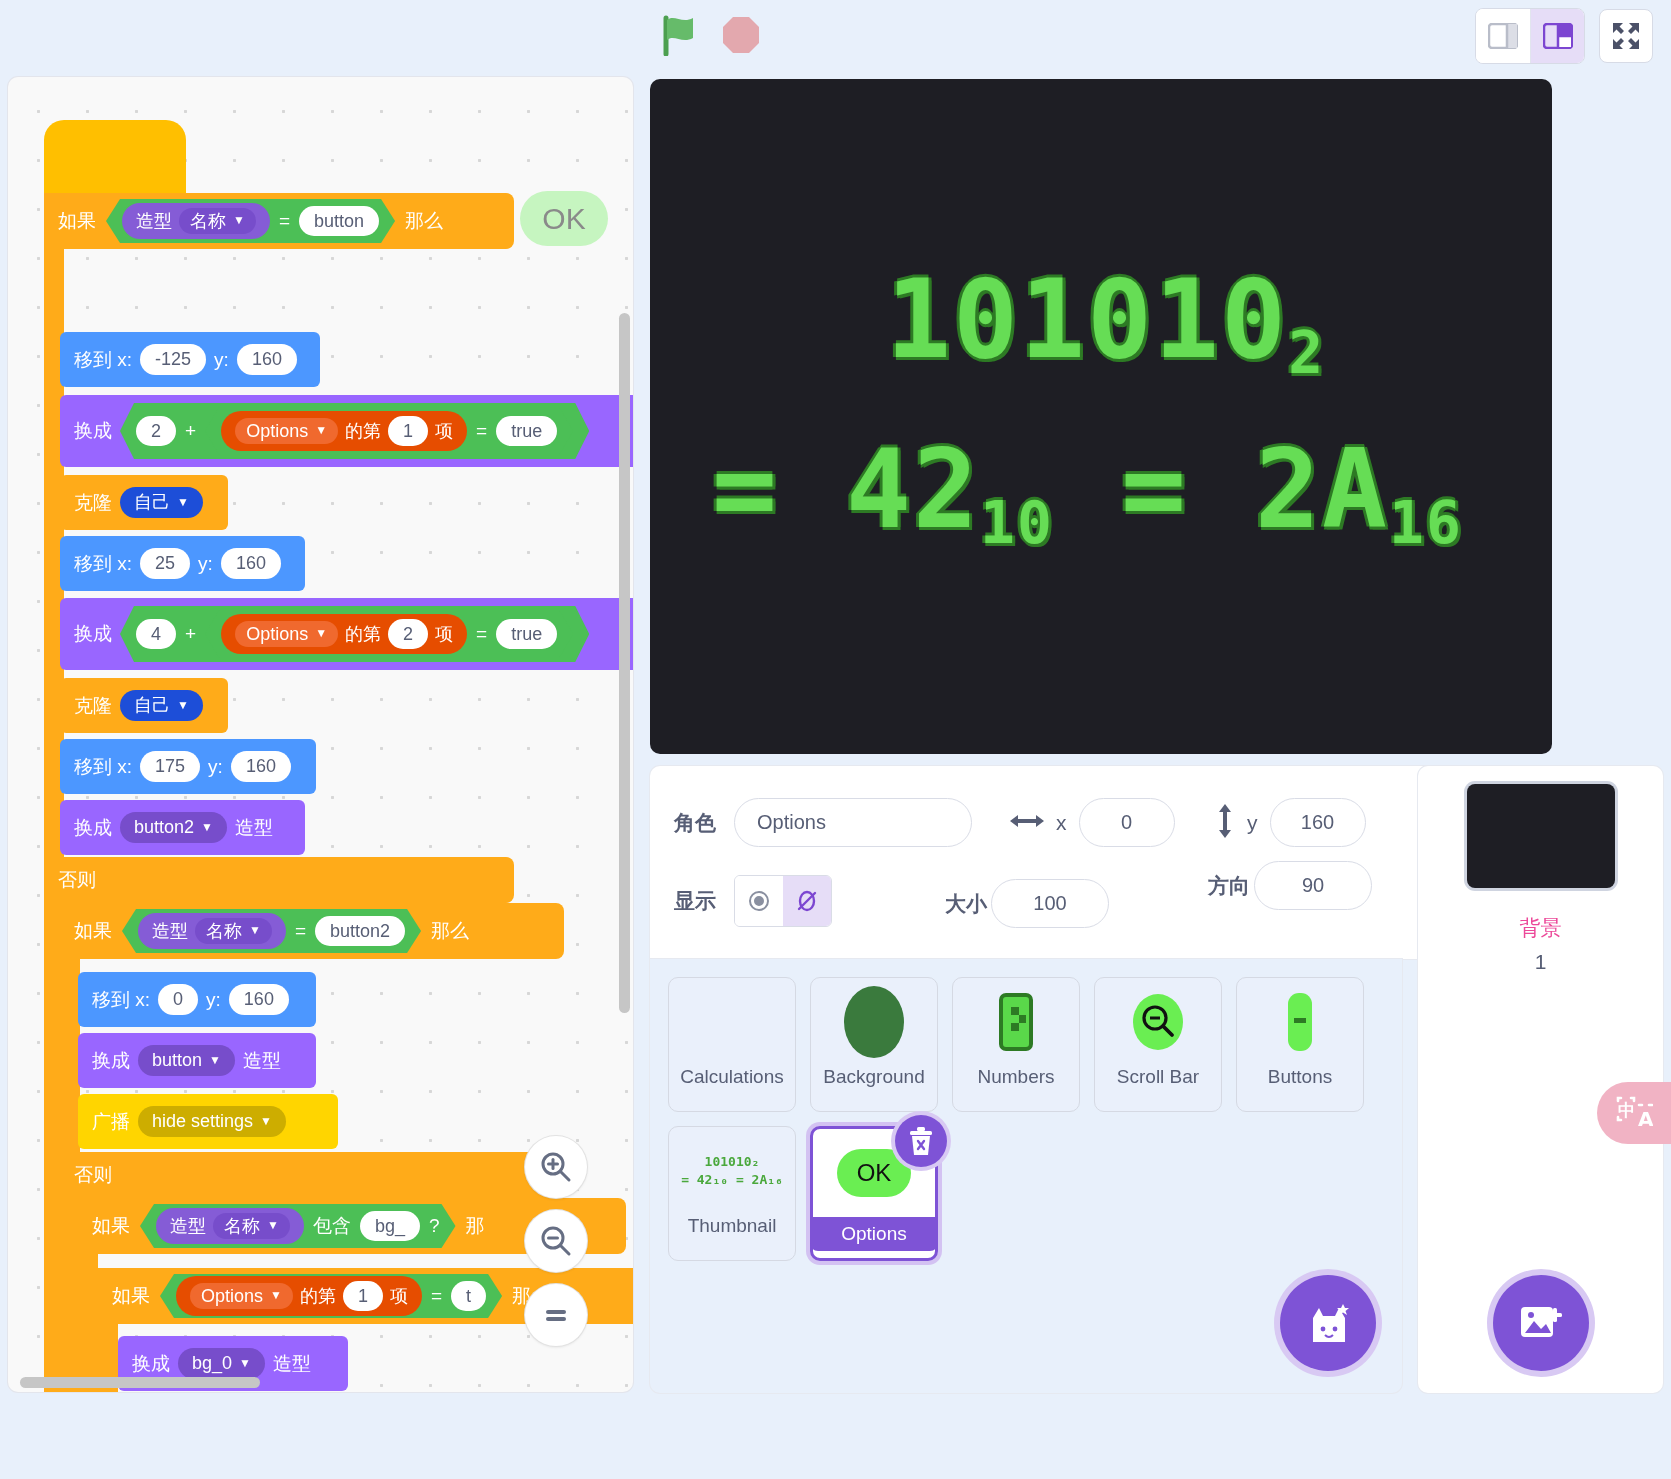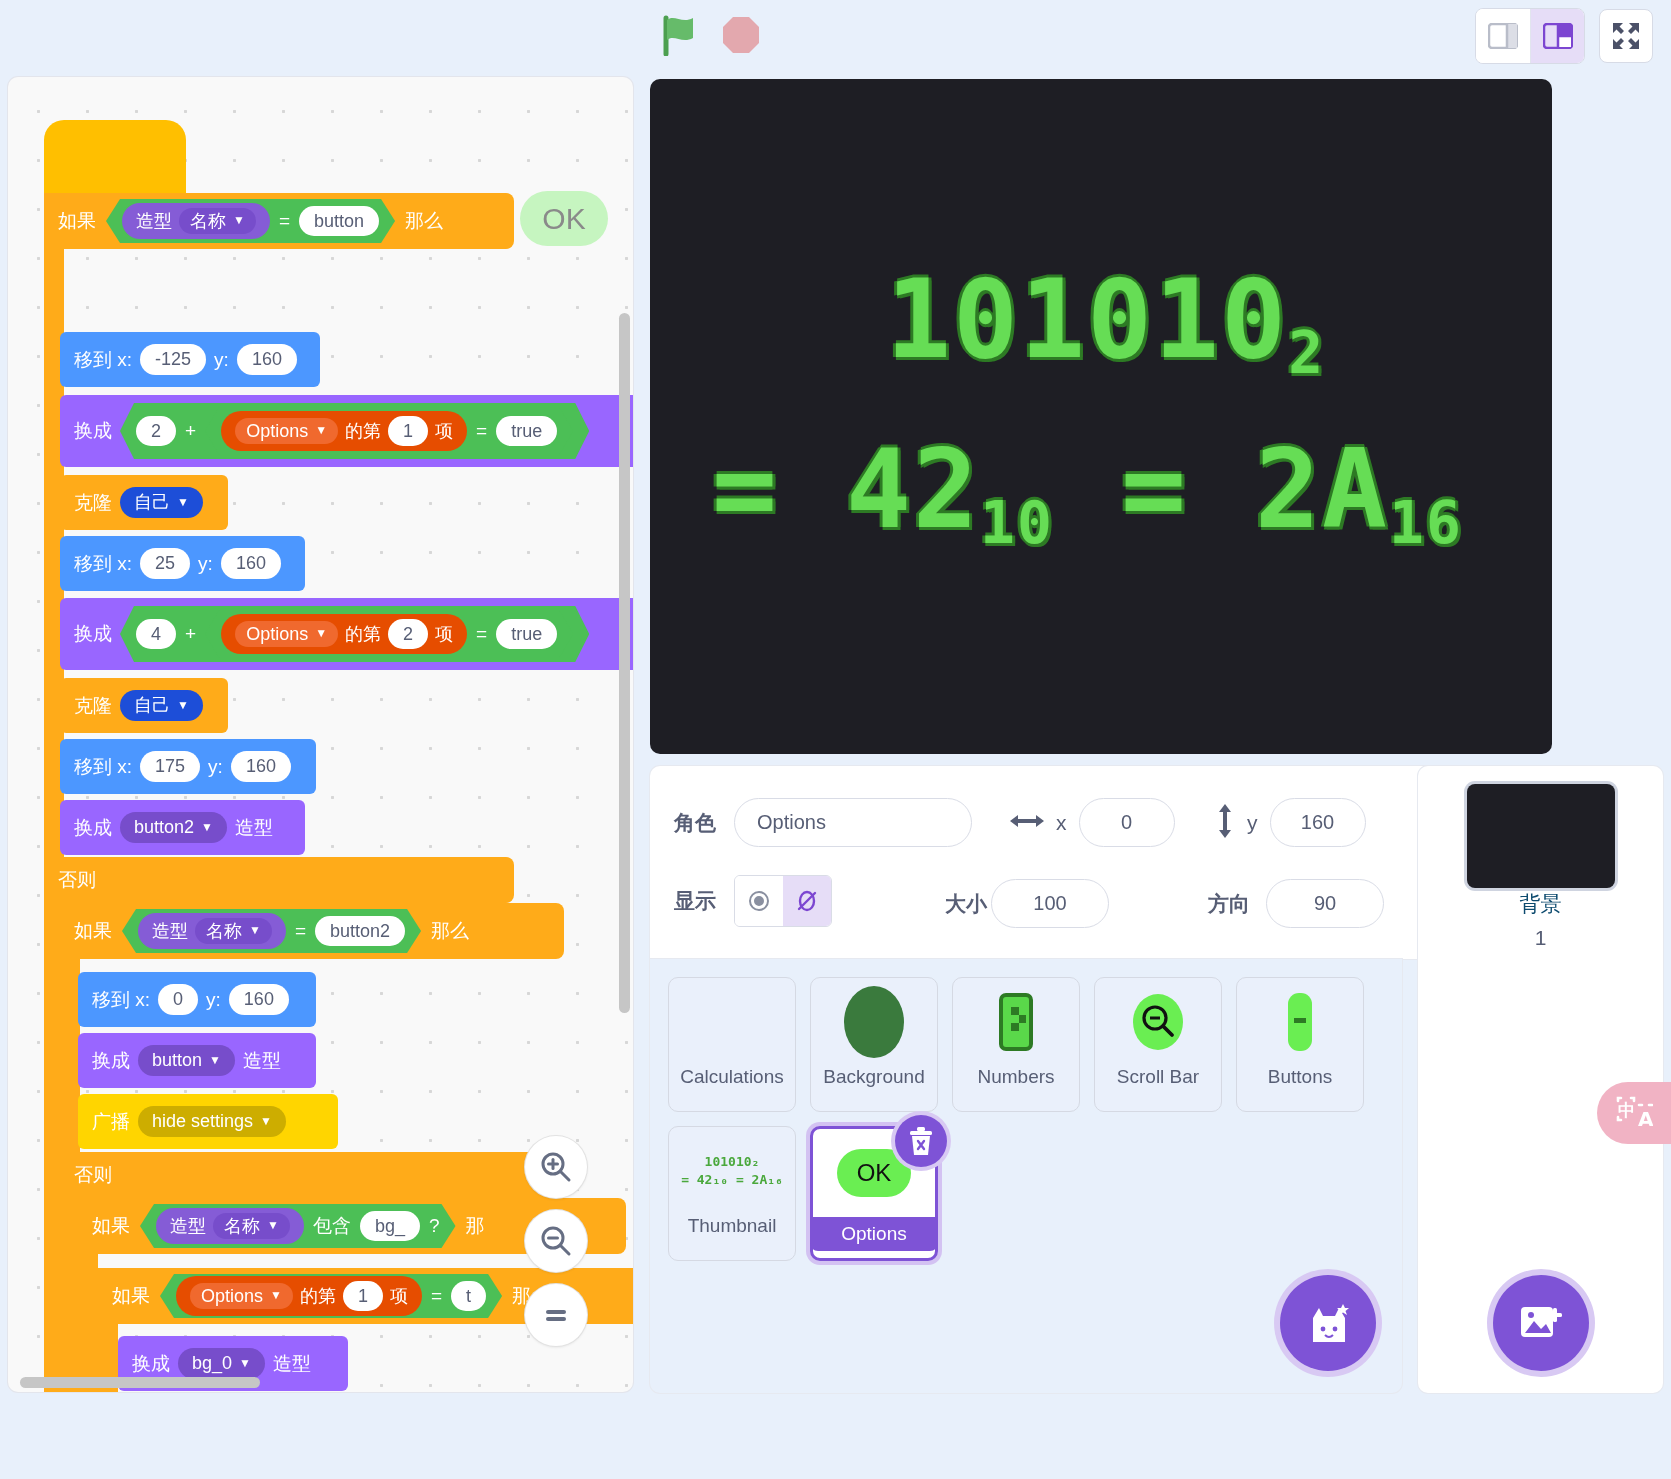--- a/index.html
+++ b/index.html
@@ -189,21 +189,21 @@
     background: #fff; border-radius: 10px; box-shadow: 0 0 0 1px #e6e9f0;
   }
   .stage-col-title {
     height: 84px; display: flex; align-items: center; justify-content: center;
     font-size: 23px; color: #575e75; font-weight: bold; border-bottom: 1px solid #eceef4;
   }
   .backdrop-thumb {
     margin: 18px auto 0; width: 148px; height: 104px; background: #1e1e24;
     border-radius: 8px; box-shadow: 0 0 0 3px #cfd4e0;
   }
-  .backdrop-lbl { text-align: center; margin-top: 2px; font-size: 21px; color: #0c4a6e; }
+  .backdrop-lbl { text-align: center; margin-top: 26px; font-size: 21px; color: #ec4899; }
   .backdrop-count { text-align: center; margin-top: 8px; font-size: 21px; color: #575e75; }
   .add-backdrop {
     position: absolute; left: 50%; transform: translateX(-50%); bottom: 22px;
     width: 96px; height: 96px; border-radius: 50%;
     background: #7e53d6; box-shadow: 0 0 0 6px #d8c9f3;
     display: flex; align-items: center; justify-content: center; cursor: pointer;
   }
   .translate-btn {
     position: absolute; right: 0px; top: 1082px; width: 74px; height: 62px;
     border-radius: 40px 0 0 40px; background: #f1b3c4;
@@ -552,21 +552,21 @@
             <ellipse cx="13" cy="13" rx="7" ry="9"></ellipse>
             <line x1="5" y1="21" x2="21" y2="5" stroke-linecap="round"></line>
           </svg>
       </span>
     </span>
   </div>
   <div class="row" style="left:295px; top:113px; gap:4px;">
     <span class="sp-label">大小</span>
     <span class="fld" style="width:118px;">100</span>
   </div>
-  <div class="row" style="left:558px; top:113px; gap:16px;align-items:center;">
+  <div class="row" style="left:558px; top:95px; gap:4px;align-items:center;">
     <span class="sp-label">方向</span>
     <span class="fld" style="width:118px;">90</span>
   </div>
 </div>
 
 <div class="sprite-list">
   <div class="sp-grid">
 
     <div class="sp-card">
       <div class="sp-thumb"></div>

